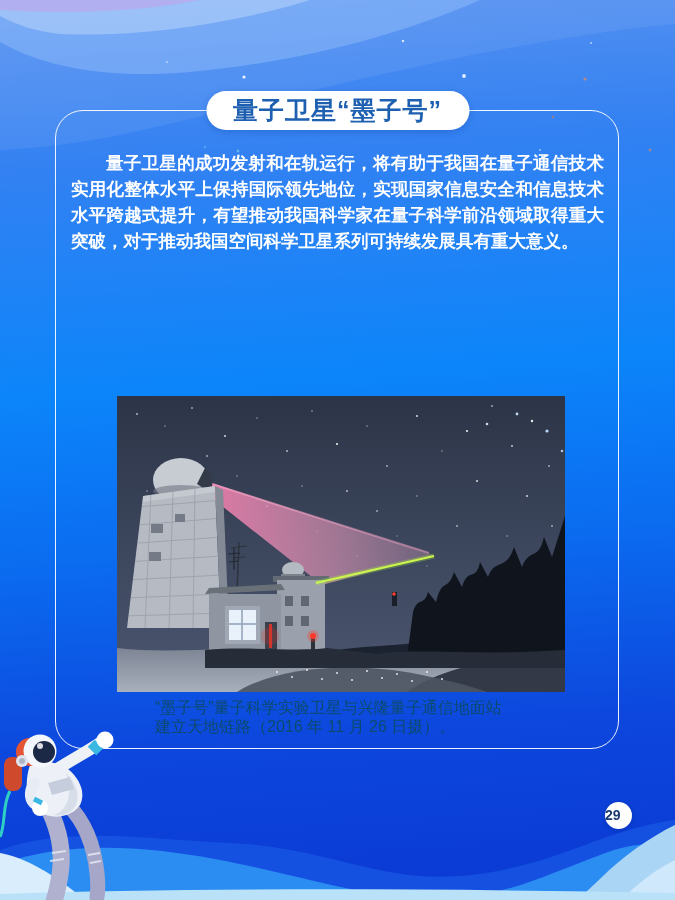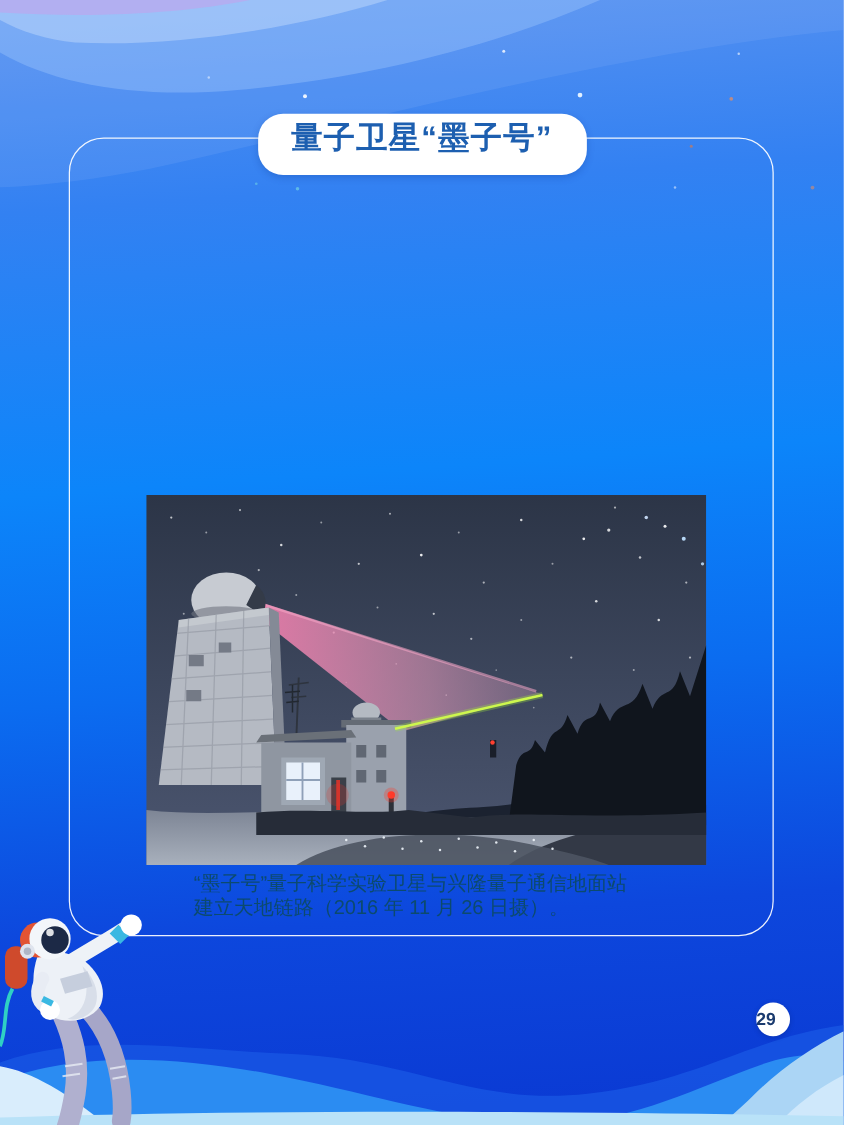--- a/index.html
+++ b/index.html
@@ -10,21 +10,21 @@
   }
   .layer{position:absolute;pointer-events:none;}
   
   .content-frame{
     position:absolute;left:55px;top:110px;width:562px;height:637px;
     border:1.5px solid rgba(255,255,255,.92);border-radius:28px;
   }
   
   .title-pill{
     position:absolute;left:50%;top:91px;transform:translateX(-50%);
-    background:#ffffff;border-radius:20px;height:49px;line-height:39px;
+    background:#ffffff;border-radius:20px;height:39px;line-height:39px;
     padding:0 27px;font-size:25px;font-weight:800;color:#1d5fb0;
     letter-spacing:1px;white-space:nowrap;box-shadow:0 2px 6px rgba(10,50,140,.25);
   }
   
   .article-text{
     position:absolute;left:71px;top:150px;width:533px;color:#ffffff;
     font-size:17.5px;line-height:26px;font-weight:700;text-align:justify;
   }
   .article-text p{margin:0;text-indent:2em;}
   
@@ -66,20 +66,21 @@
   <circle cx="214" cy="97" r="1.2" fill="#2a5bb0" opacity=".6"></circle>
   <circle cx="238" cy="151" r="1.4" fill="#7fe8e0" opacity=".55"></circle>
   <circle cx="205" cy="147" r="1.1" fill="#7fe8e0" opacity=".45"></circle>
 </svg>
 
 <div class="content-frame"></div>
 
 <div class="title-pill">量子卫星“墨子号”</div>
 
 <div class="article-text">
+  <p>量子卫星的成功发射和在轨运行，将有助于我国在量子通信技术实用化整体水平上保持国际领先地位，实现国家信息安全和信息技术水平跨越式提升，有望推动我国科学家在量子科学前沿领域取得重大突破，对于推动我国空间科学卫星系列可持续发展具有重大意义。</p>
 </div>
 
 <div class="photo-wrap">
 <svg width="448" height="296" viewBox="0 0 448 296">
   <defs>
     <linearGradient id="skyGrad" x1="0" y1="0" x2="0" y2="1">
       <stop offset="0" stop-color="#2c3547"></stop>
           <stop offset=".6" stop-color="#3f4960"></stop>
           <stop offset="1" stop-color="#4c5670"></stop>
     </linearGradient>

